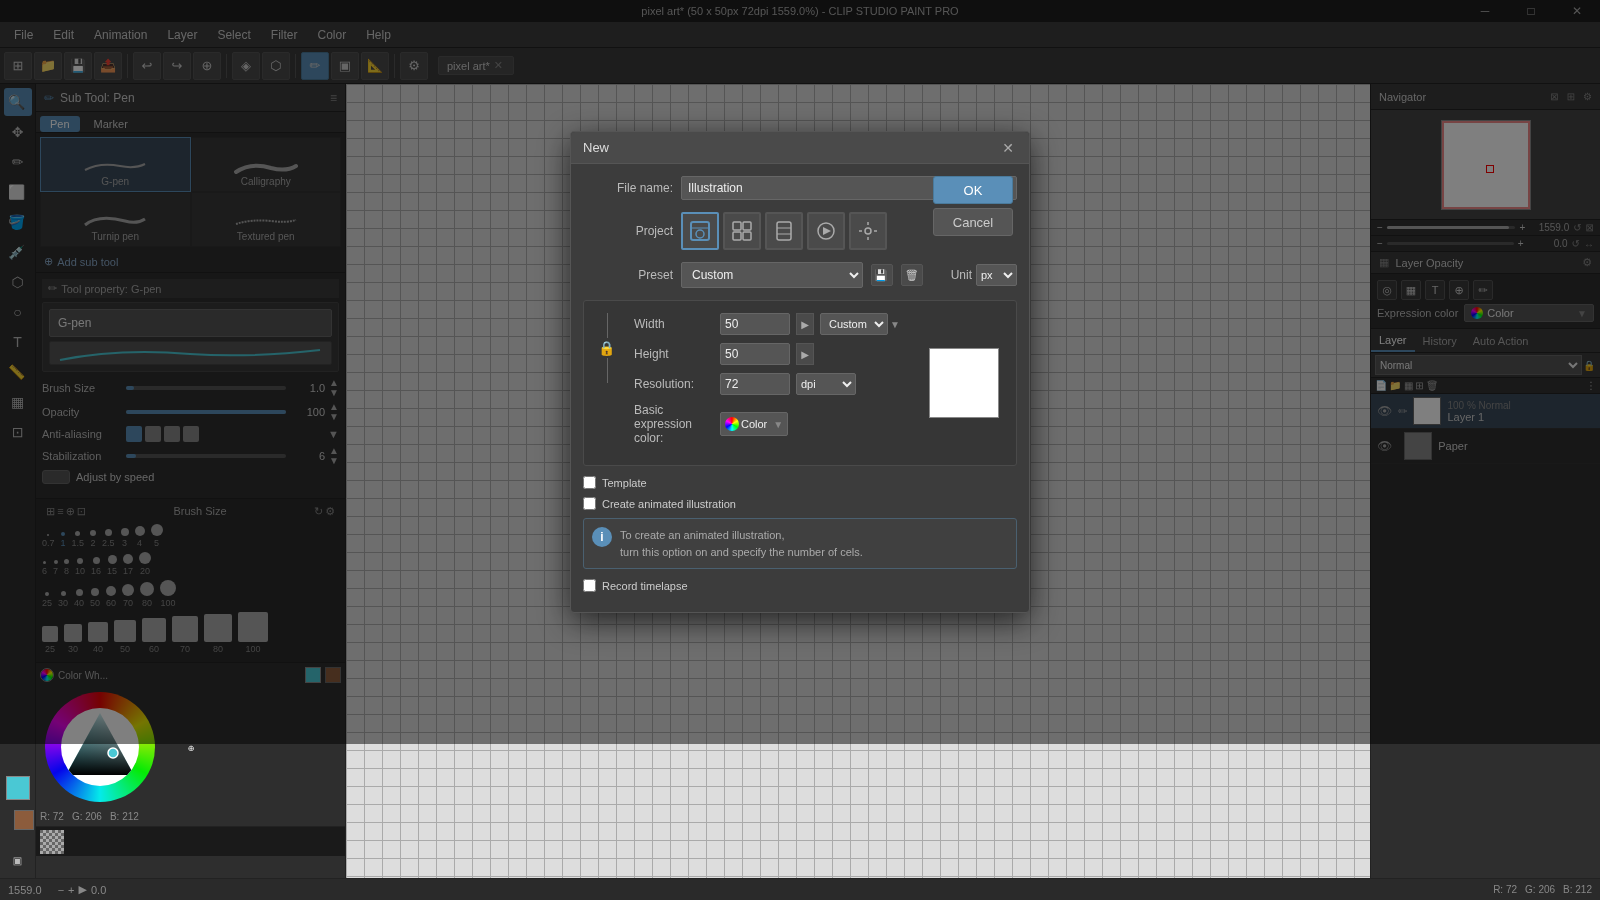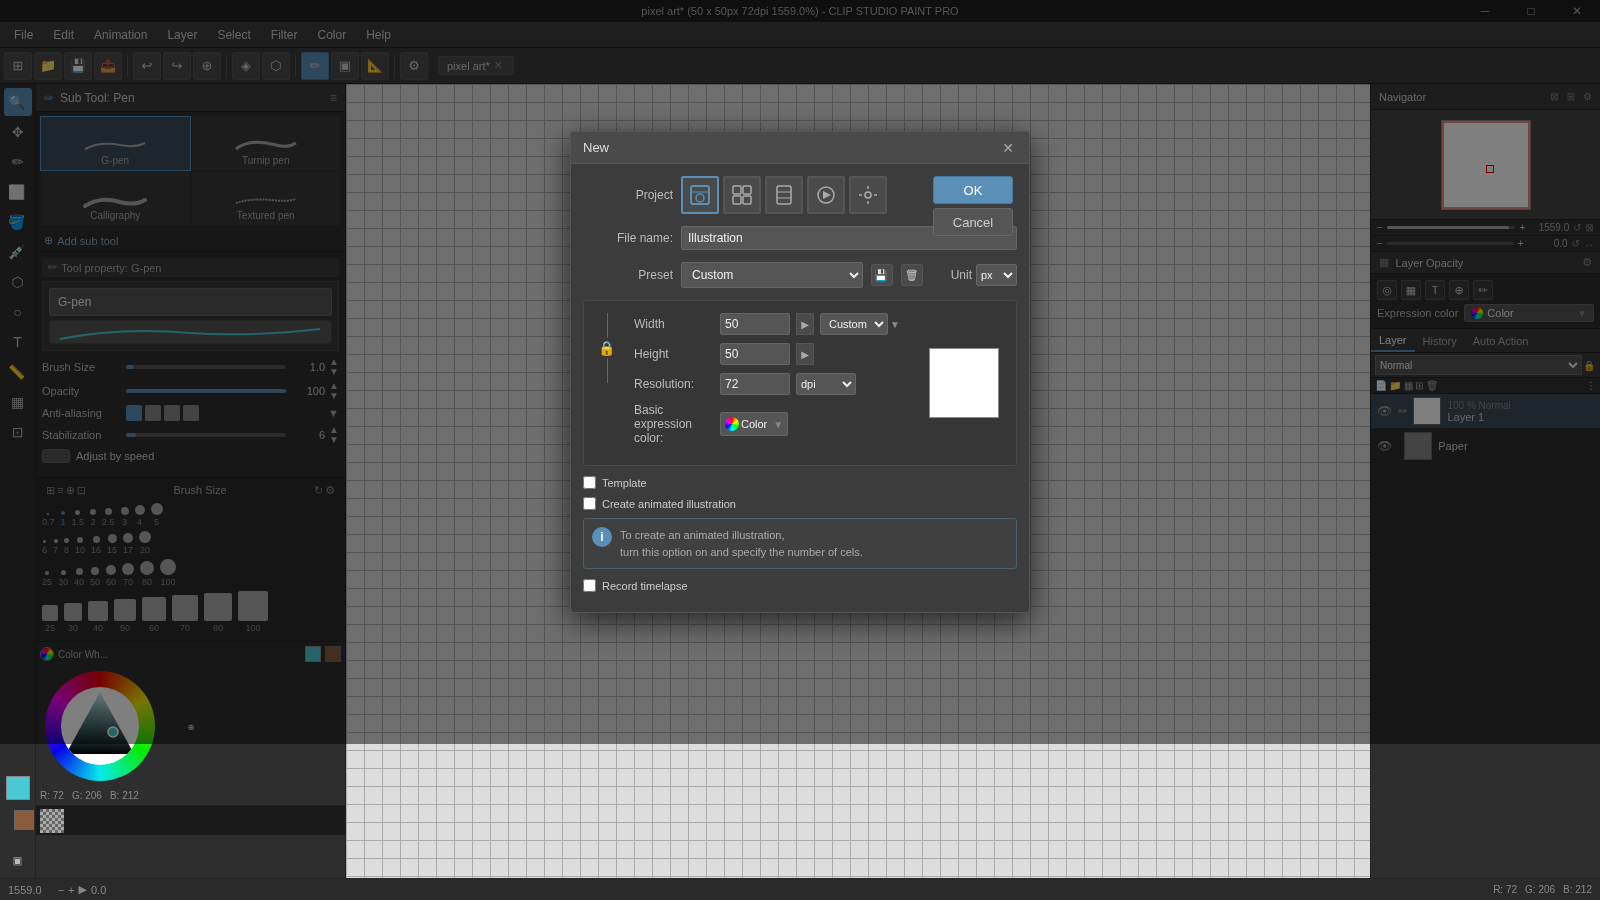--- a/index.html
+++ b/index.html
@@ -748,45 +748,49 @@
     <div class="tool-btn" style="font-size:10px;">▣</div>
   </div>
 
   <div id="subtool-panel">
     <div id="subtool-header">
       <span style="color:#5a8fb8;">✏</span>
       <span>Sub Tool: Pen</span>
       <div style="flex:1;"></div>
       <div style="cursor:pointer;color:#888;">≡</div>
     </div>
+    <div style="display:flex; padding:4px 4px 0; gap:4px; background:#363636; border-bottom:1px solid #222;">
+      <div class="tool-tab active">Pen</div>
+      <div class="tool-tab">Marker</div>
+    </div>
 
     <div id="brush-list">
       <div class="brush-item active">
         <div class="brush-stroke">
           <svg width="70" height="16">
             <path d="M5,12 Q20,4 40,8 Q55,11 65,6" stroke="#aaa" stroke-width="2" fill="none"></path>
           </svg>
         </div>
         <span class="brush-name">G-pen</span>
       </div>
       <div class="brush-item">
         <div class="brush-stroke">
           <svg width="70" height="16">
-            <path d="M5,12 C15,4 30,4 45,8 C55,11 62,8 65,6" stroke="#aaa" stroke-width="3" fill="none"></path>
+            <path d="M5,14 Q20,4 40,10 Q55,14 65,8" stroke="#aaa" stroke-width="4" fill="none" stroke-linecap="round"></path>
           </svg>
         </div>
-        <span class="brush-name">Turnip pen</span>
+        <span class="brush-name">Calligraphy</span>
       </div>
       <div class="brush-item">
         <div class="brush-stroke">
           <svg width="70" height="16">
-            <path d="M5,14 Q20,4 40,10 Q55,14 65,8" stroke="#aaa" stroke-width="4" fill="none" stroke-linecap="round"></path>
+            <path d="M5,12 C15,4 30,4 45,8 C55,11 62,8 65,6" stroke="#aaa" stroke-width="3" fill="none"></path>
           </svg>
         </div>
-        <span class="brush-name">Calligraphy</span>
+        <span class="brush-name">Turnip pen</span>
       </div>
       <div class="brush-item">
         <div class="brush-stroke">
           <svg width="70" height="16">
             <path d="M5,11 Q20,6 40,8 Q55,10 65,7" stroke="#aaa" stroke-width="2" fill="none" stroke-dasharray="2,1"></path>
           </svg>
         </div>
         <span class="brush-name">Textured pen</span>
       </div>
     </div>
@@ -1205,20 +1209,25 @@
 
 <div id="modal-overlay">
   <div id="new-dialog">
     <div class="dialog-titlebar">
       <span class="dialog-title">New</span>
       <div class="dialog-close">✕</div>
     </div>
 
     <div style="display:flex;">
       <div style="flex:1; padding:12px;">
+
+        <div class="dialog-row">
+          <span class="dialog-label">File name:</span>
+          <input type="text" class="dialog-input" value="Illustration" style="">
+        </div>
 
         <div class="dialog-row">
           <span class="dialog-label">Project</span>
           <div class="project-icons">
             <div class="project-icon-btn">
               <svg width="22" height="22" viewBox="0 0 22 22">
                 <rect x="2" y="2" width="18" height="18" rx="2" fill="none" stroke="#5a8fb8" stroke-width="2"></rect>
                 <line x1="2" y1="8" x2="20" y2="8" stroke="#5a8fb8" stroke-width="1"></line>
                 <circle cx="11" cy="14" r="4" fill="none" stroke="#5a8fb8" stroke-width="1.5"></circle>
               </svg>
@@ -1247,25 +1256,20 @@
             <div class="project-icon-btn inactive">
               <svg width="22" height="22" viewBox="0 0 22 22">
                 <circle cx="11" cy="11" r="3" fill="none" stroke="#aaa" stroke-width="1.5"></circle>
                 <path d="M11,2 L11,5 M11,17 L11,20 M2,11 L5,11 M17,11 L20,11" stroke="#aaa" stroke-width="1.5"></path>
               </svg>
             </div>
           </div>
         </div>
 
         <div class="dialog-row">
-          <span class="dialog-label">File name:</span>
-          <input type="text" class="dialog-input" value="Illustration" style="">
-        </div>
-
-        <div class="dialog-row">
           <span class="dialog-label">Preset</span>
           <select class="dialog-select" style="flex:1;">
             <option>Custom</option>
           </select>
           <div style="width:22px;height:22px;background:#4a4a4a;border:1px solid #555;display:flex;align-items:center;justify-content:center;cursor:pointer;border-radius:2px;">💾</div>
           <div style="width:22px;height:22px;background:#4a4a4a;border:1px solid #555;display:flex;align-items:center;justify-content:center;cursor:pointer;border-radius:2px;">🗑</div>
           <div style="margin-left:20px; display:flex; align-items:center; gap:4px;">
             <span style="font-size:12px;color:#bbb;">Unit</span>
             <select class="unit-select">
               <option>px</option>

